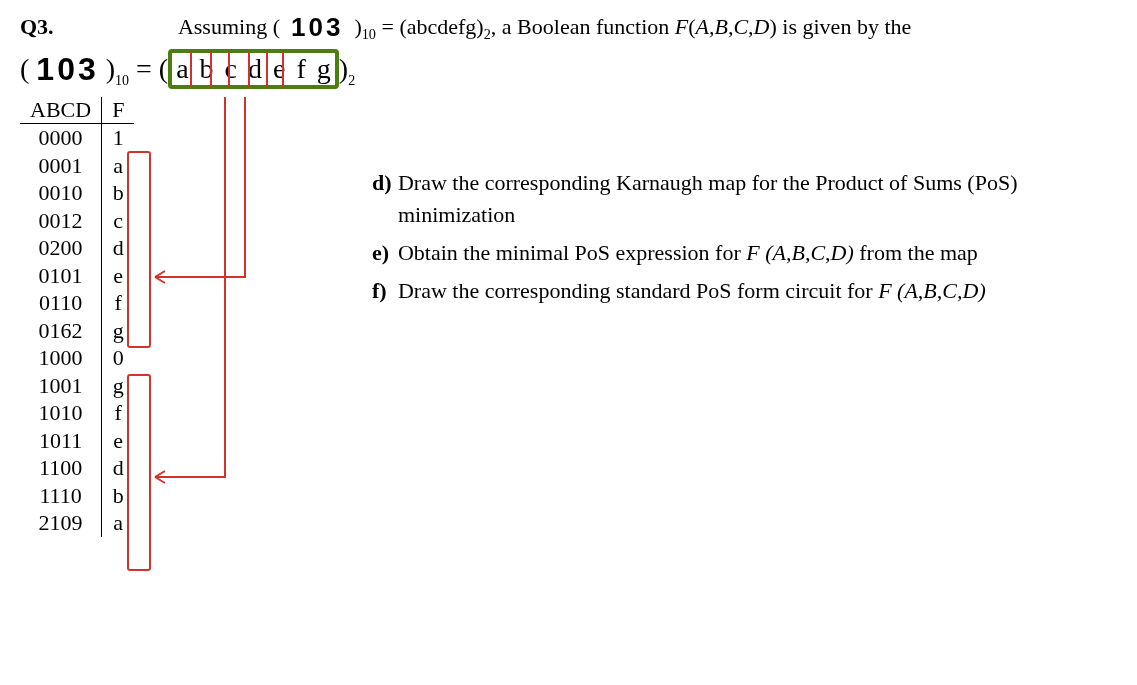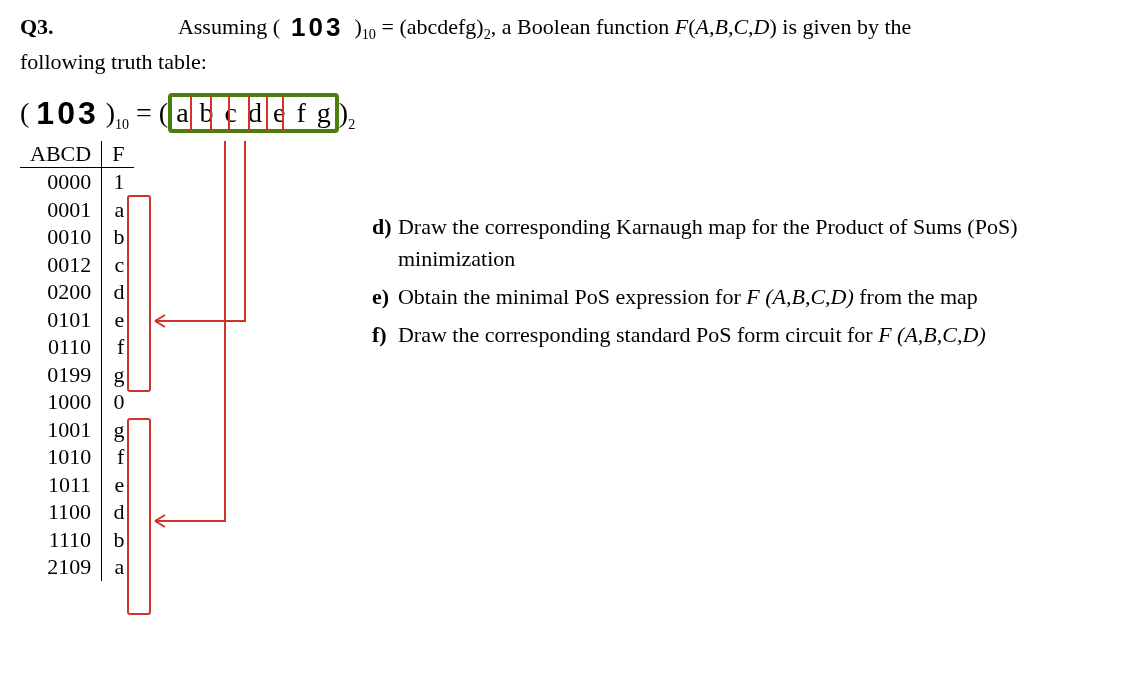--- a/index.html
+++ b/index.html
@@ -79,21 +79,21 @@
     font-size: 22px;
   }
   table.truth th {
     font-weight: normal;
     padding: 0 10px;
     border-bottom: 1px solid #000;
   }
   table.truth th:first-child { border-right: 1px solid #000; }
   table.truth td {
     padding: 0 10px;
-    text-align: right;
+    text-align: center;
     line-height: 1.25;
   }
   table.truth td:first-child { border-right: 1px solid #000; }
 
   .svg-overlay {
     position: absolute;
     top: 0;
     left: 0;
     pointer-events: none;
   }
@@ -121,21 +121,20 @@
 
   <div class="q3-line1">
     <span class="q3-label">Q3.</span>
     <span>Assuming </span>
     <span>(&nbsp;</span>
     <span class="eq-103">103</span>
     <span>&nbsp;)</span><span class="sub">10</span>
     <span> = (abcdefg)</span><span class="sub">2</span><span>, a Boolean function </span>
     <span class="ital">F</span><span>(</span><span class="ital">A,B,C,D</span><span>) is given by the</span>
   </div>
-  <div class="following">following truth table:</div>
 
   <div class="display-eq">
     <span>( </span><span class="eq-103">103</span><span> )</span><span class="sub">10</span>
     <span> = </span>
     <span>(</span><span class="boxed-digits">
       <span class="digit">a</span><span class="sep" style="left:18px"></span>
       <span class="digit">b</span><span class="sep" style="left:38px"></span>
       <span class="digit">c</span><span class="sep" style="left:56px"></span>
       <span class="digit">d</span><span class="sep" style="left:76px"></span>
       <span class="digit">e</span><span class="sep" style="left:94px"></span>
@@ -177,21 +176,21 @@
             </tr>
             <tr>
               <td>0101</td>
               <td>e</td>
             </tr>
             <tr>
               <td>0110</td>
               <td>f</td>
             </tr>
             <tr>
-              <td>0199</td>
+              <td>0162</td>
               <td>g</td>
             </tr>
             <tr>
               <td>1000</td>
               <td>0</td>
             </tr>
             <tr>
               <td>1001</td>
               <td>g</td>
             </tr>

